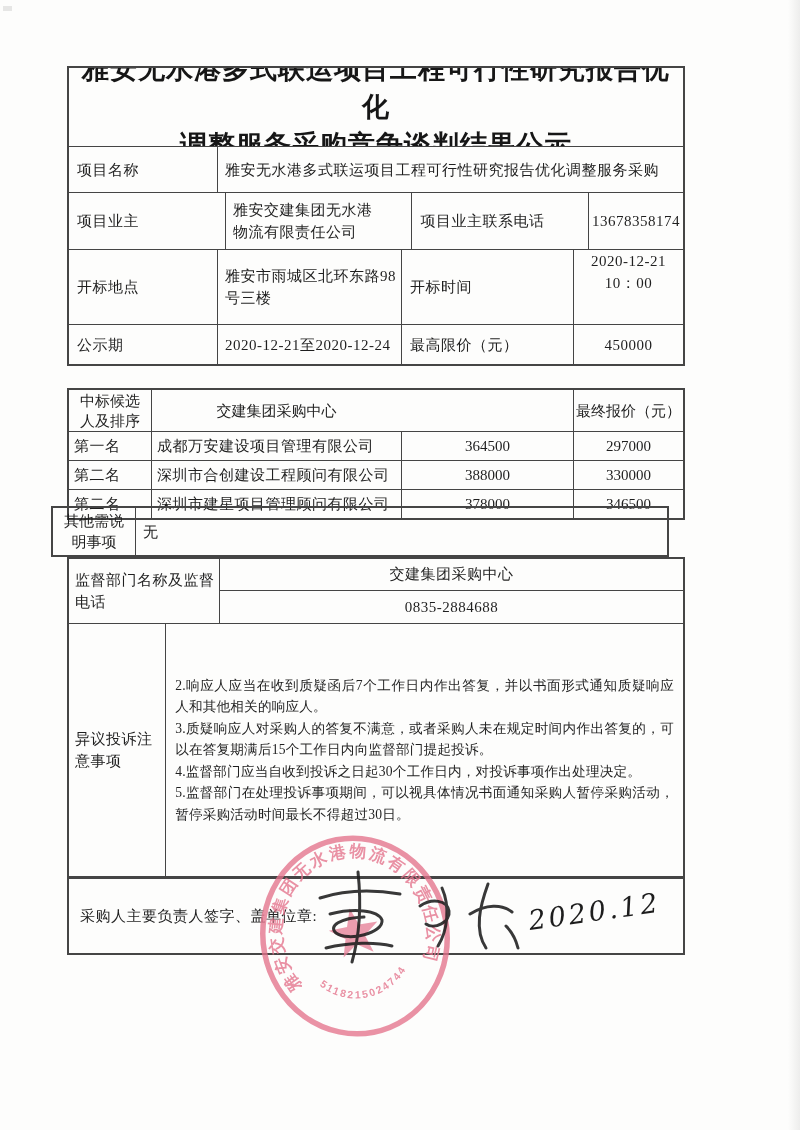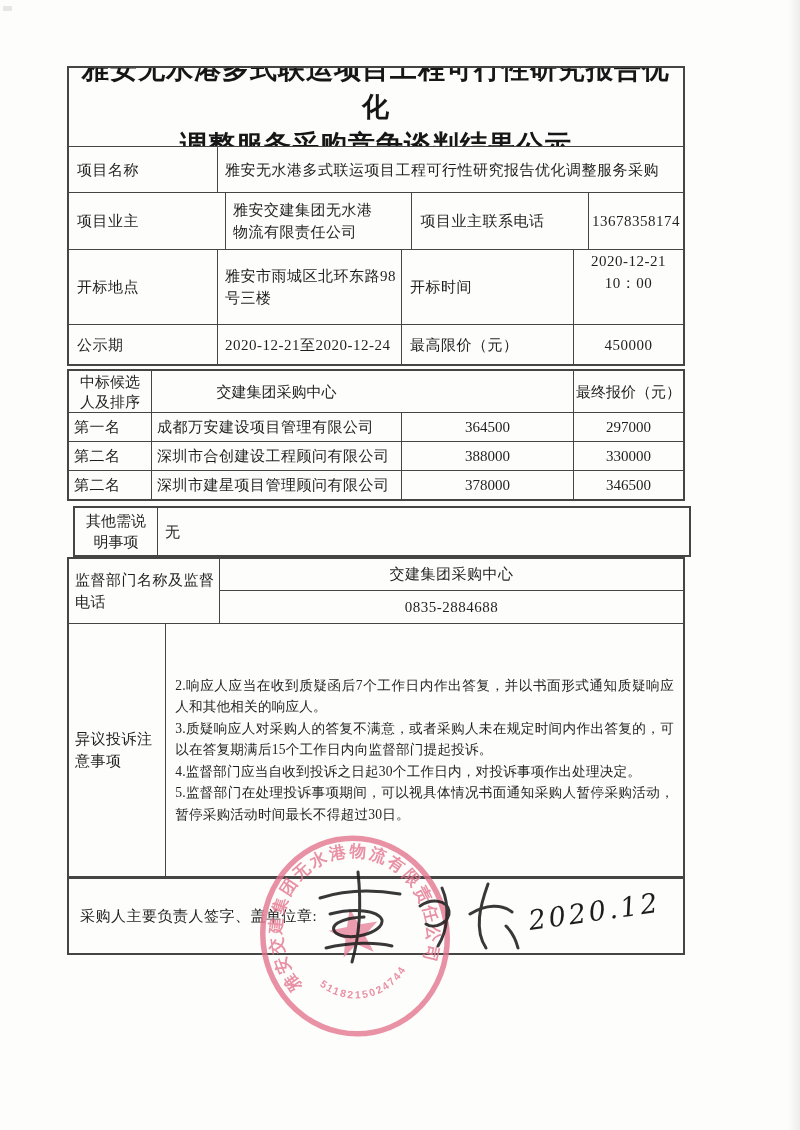--- a/index.html
+++ b/index.html
@@ -86,21 +86,21 @@
       </div>
     </div>
     <div class="row grow">
       <div class="cell nb lab col-label">公示期</div>
       <div class="cell val" style="width:184px;">2020-12-21至2020-12-24</div>
       <div class="cell lab" style="width:172px;">最高限价（元）</div>
       <div class="cell val ctr" style="width:110px;">450000</div>
     </div>
   </div>
 
-  <div class="sec" style="left:67px; top:369px; width:618px; height:132px;">
+  <div class="sec" style="left:67px; top:388px; width:618px; height:132px;">
     <div class="row first cand-header" style="height:41px;">
       <div class="cell nb ctr col-rank" style="flex-direction:column; justify-content:center;">
         <div>中标候选</div>
         <div>人及排序</div>
       </div>
       <div class="cell ctr" style="width:250px;">交建集团采购中心</div>
       <div class="cell ctr" style="width:172px;margin-top:43px;">响应文件报价（元）</div>
       <div class="cell ctr" style="width:110px;">最终报价（元）</div>
     </div>
     <div class="row grow cand-row">
@@ -116,21 +116,21 @@
       <div class="cell ctr" style="width:110px;">330000</div>
     </div>
     <div class="row grow cand-row">
       <div class="cell nb val col-rank" style="padding-left:5px;">第二名</div>
       <div class="cell val" style="width:250px; padding-left:5px;">深圳市建星项目管理顾问有限公司</div>
       <div class="cell ctr" style="width:172px;">378000</div>
       <div class="cell ctr" style="width:110px;">346500</div>
     </div>
   </div>
 
-  <div class="sec" style="left:73px; top:506px; width:618px; height:51px;">
+  <div class="sec" style="left:51px; top:506px; width:618px; height:51px;">
     <div class="row first grow">
       <div class="cell nb ctr col-rank" style="flex-direction:column; justify-content:center; font-size:15px; line-height:21px;">
         <div>其他需说</div>
         <div>明事项</div>
       </div>
       <div class="cell val" style="flex:1 1 auto;">无</div>
     </div>
   </div>
 
   <div class="sec" style="left:67px; top:557px; width:618px; height:321px;">

